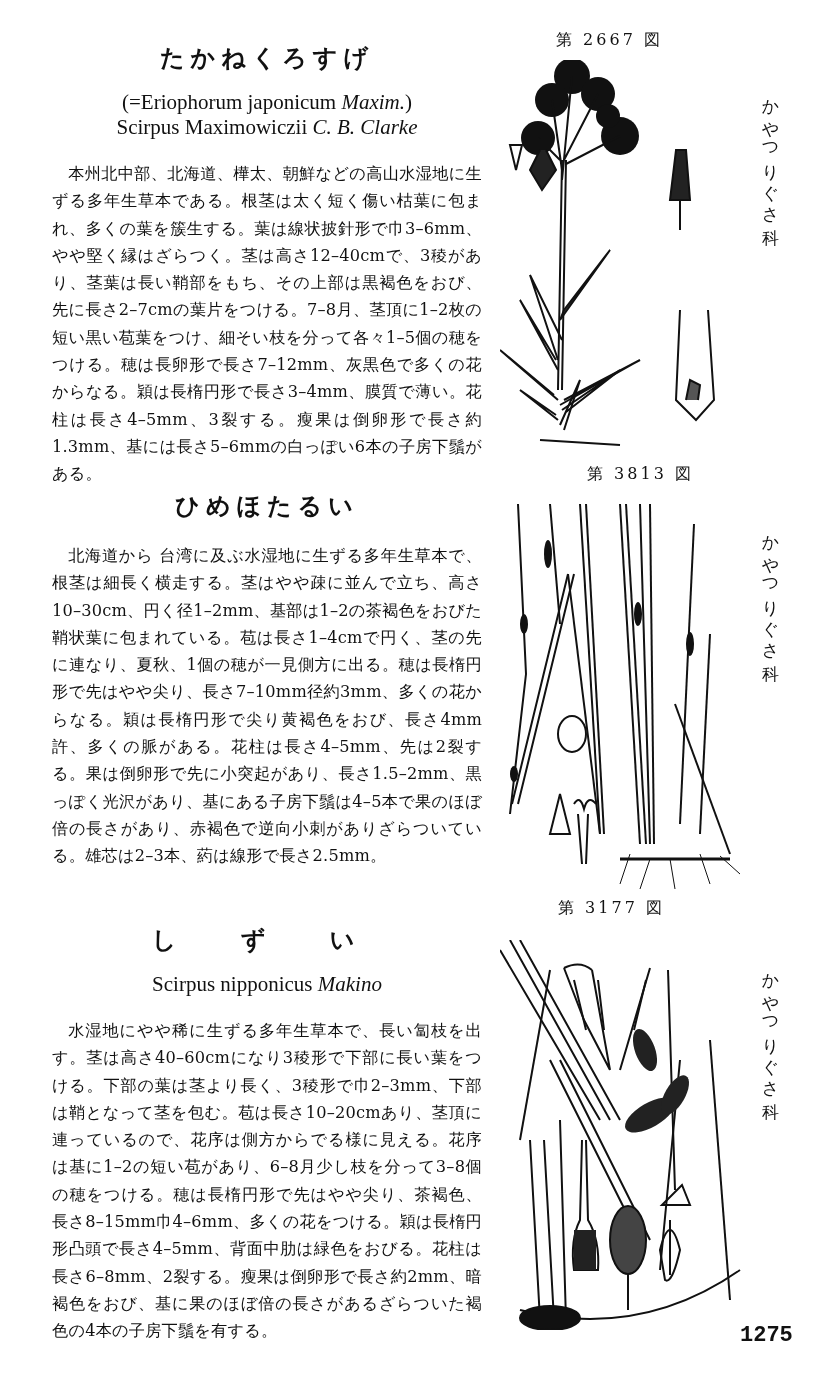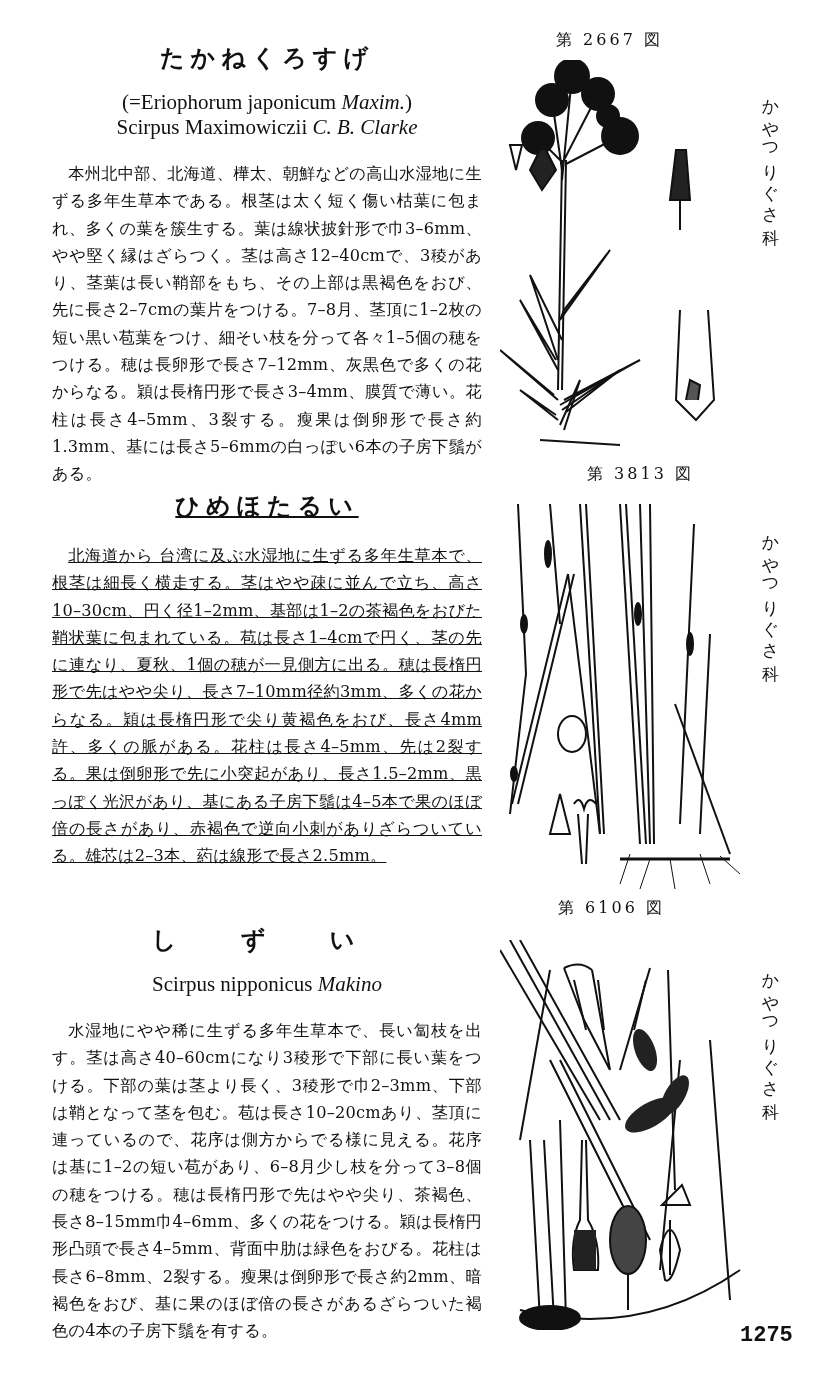--- a/index.html
+++ b/index.html
@@ -18,34 +18,34 @@
 </head>
 <body>
 
 <div class="entry" style="top:26px;">
   <h2 class="jp-title">たかねくろすげ</h2>
   <p class="sci"><span>(=Eriophorum japonicum</span> <i>Maxim.</i><span>)</span></p>
   <p class="sci"><span>Scirpus Maximowiczii</span> <i>C. B. Clarke</i></p>
   <p class="body-text">本州北中部、北海道、樺太、朝鮮などの高山水湿地に生ずる多年生草本である。根茎は太く短く傷い枯葉に包まれ、多くの葉を簇生する。葉は線状披針形で巾3–6mm、やや堅く縁はざらつく。茎は高さ12–40cmで、3稜があり、茎葉は長い鞘部をもち、その上部は黒褐色をおび、先に長さ2–7cmの葉片をつける。7–8月、茎頂に1–2枚の短い黒い苞葉をつけ、細そい枝を分って各々1–5個の穂をつける。穂は長卵形で長さ7–12mm、灰黒色で多くの花からなる。穎は長楕円形で長さ3–4mm、膜質で薄い。花柱は長さ4–5mm、3裂する。瘦果は倒卵形で長さ約1.3mm、基には長さ5–6mmの白っぽい6本の子房下鬚がある。</p>
 </div>
 
-<div class="entry" style="top:474px;text-decoration:underline;">
+<div class="entry" style="top:474px;">
   <h2 class="jp-title">ひめほたるい</h2>
   <p class="body-text">北海道から 台湾に及ぶ水湿地に生ずる多年生草本で、根茎は細長く横走する。茎はやや疎に並んで立ち、高さ10–30cm、円く径1–2mm、基部は1–2の茶褐色をおびた鞘状葉に包まれている。苞は長さ1–4cmで円く、茎の先に連なり、夏秋、1個の穂が一見側方に出る。穂は長楕円形で先はやや尖り、長さ7–10mm径約3mm、多くの花からなる。穎は長楕円形で尖り黄褐色をおび、長さ4mm許、多くの脈がある。花柱は長さ4–5mm、先は2裂する。果は倒卵形で先に小突起があり、長さ1.5–2mm、黒っぽく光沢があり、基にある子房下鬚は4–5本で果のほぼ倍の長さがあり、赤褐色で逆向小刺がありざらついている。雄芯は2–3本、葯は線形で長さ2.5mm。</p>
 </div>
 
 <div class="entry" style="top:908px;">
   <h2 class="jp-title" style="letter-spacing:28px;">し ず い</h2>
   <p class="sci"><span>Scirpus nipponicus</span> <i>Makino</i></p>
   <p class="body-text">水湿地にやや稀に生ずる多年生草本で、長い匐枝を出す。茎は高さ40–60cmになり3稜形で下部に長い葉をつける。下部の葉は茎より長く、3稜形で巾2–3mm、下部は鞘となって茎を包む。苞は長さ10–20cmあり、茎頂に連っているので、花序は側方からでる様に見える。花序は基に1–2の短い苞があり、6–8月少し枝を分って3–8個の穂をつける。穂は長楕円形で先はやや尖り、茶褐色、長さ8–15mm巾4–6mm、多くの花をつける。穎は長楕円形凸頭で長さ4–5mm、背面中肋は緑色をおびる。花柱は長さ6–8mm、2裂する。瘦果は倒卵形で長さ約2mm、暗褐色をおび、基に果のほぼ倍の長さがあるざらついた褐色の4本の子房下鬚を有する。</p>
 </div>
 
 <div class="fig-label" style="left:556px; top:30px;">第 2667 図</div>
 <div class="fig-label" style="left:556px; top:464px;margin-left:31px;">第 3813 図</div>
-<div class="fig-label" style="left:558px; top:898px;">第 6106 図</div>
+<div class="fig-label" style="left:558px; top:898px;">第 3177 図</div>
 
 <div class="family" style="left:760px; top:88px;">かやつりぐさ科</div>
 <div class="family" style="left:760px; top:524px;">かやつりぐさ科</div>
 <div class="family" style="left:760px; top:962px;">かやつりぐさ科</div>
 
 <div class="plate" style="left:500px; top:60px;">
 <svg width="250" height="395" viewBox="0 0 250 395" stroke="#111" fill="none" stroke-width="2">
 
   <g fill="#111" stroke="none">
     <circle cx="72" cy="16" r="18"></circle>

